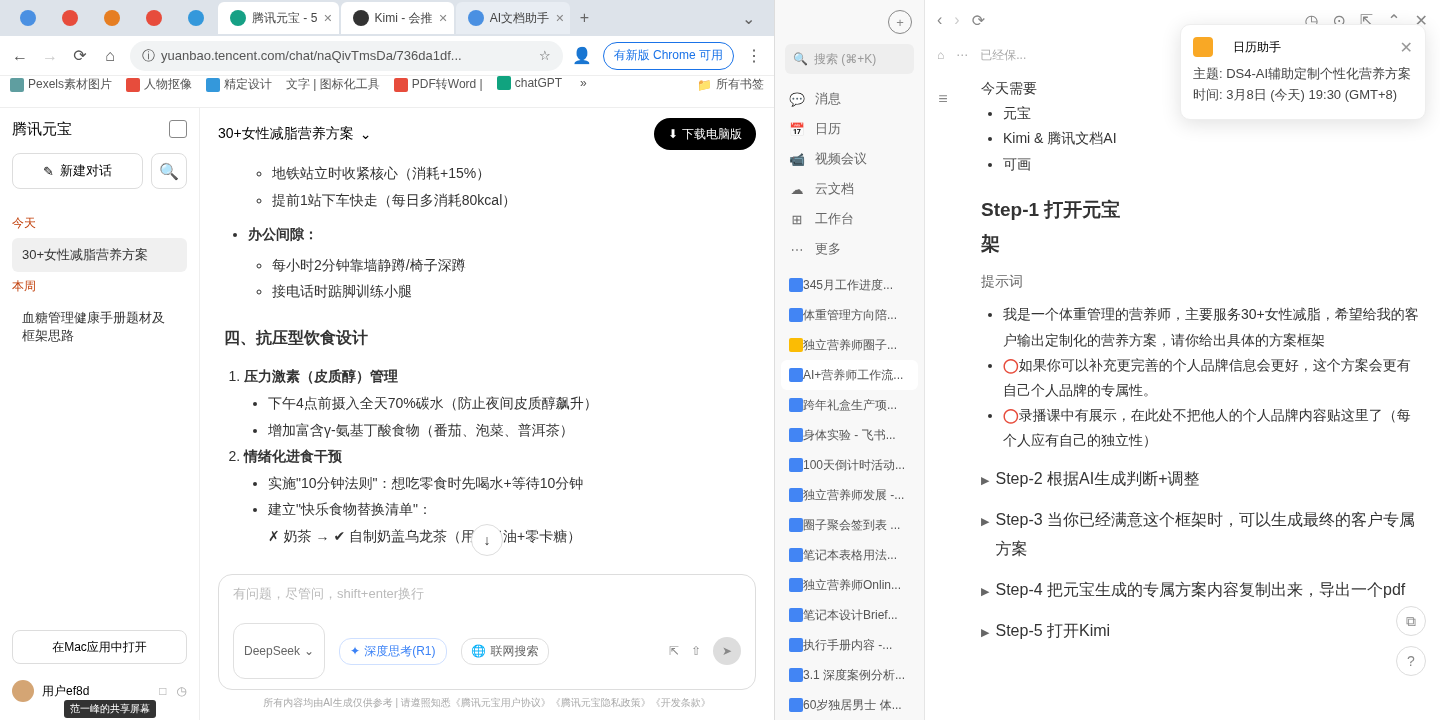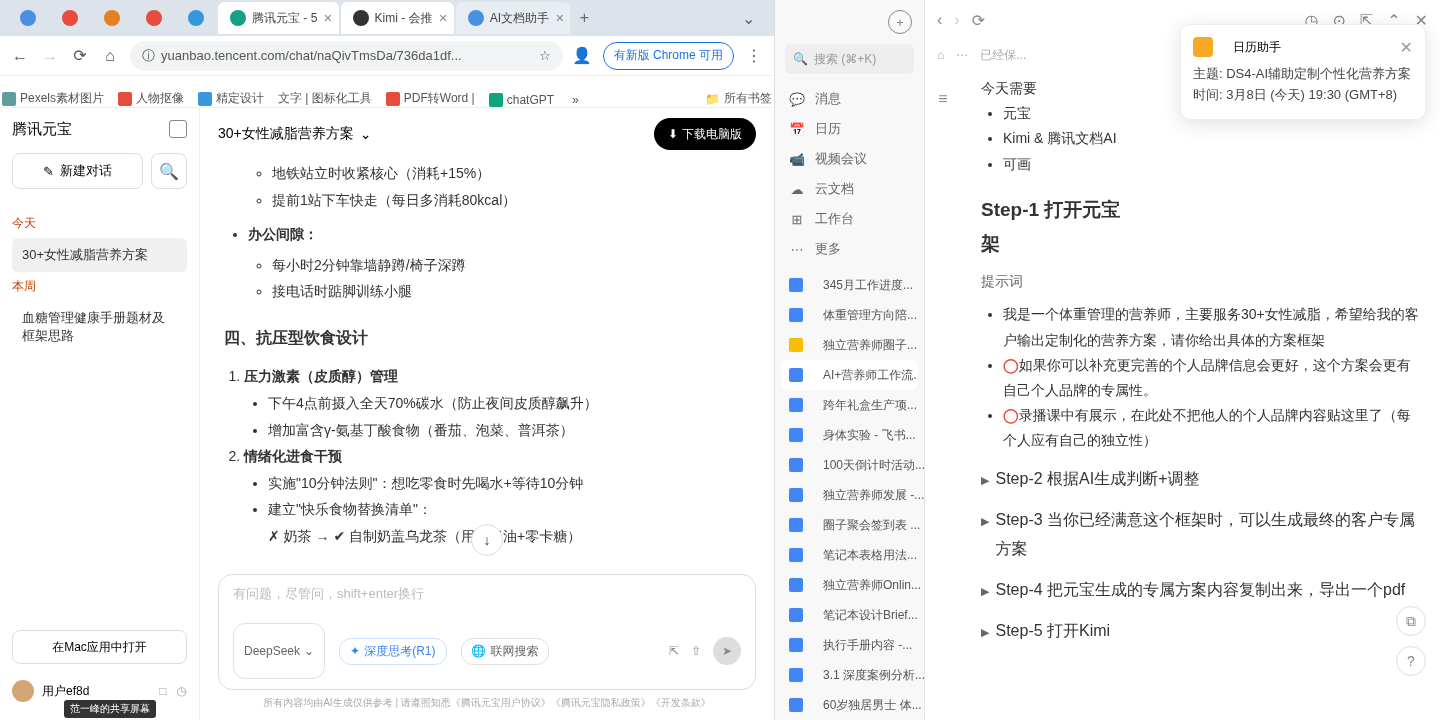--- a/index.html
+++ b/index.html
@@ -9,21 +9,21 @@
 .tab-fav{width:16px;height:16px;border-radius:50%;margin:0 6px;background:#ccc;flex-shrink:0}
 .tab{height:20px;display:flex;align-items:center;padding:16px 6px;font-size:12px;color:#444;border-radius:6px 6px 0 0;cursor:pointer}
 .tab.active{background:#fff}
 .tab-close{margin-left:6px;color:#888;font-size:11px}
 .tab-new{width:24px;height:24px;display:flex;align-items:center;justify-content:center;color:#666;font-size:16px}
 .tab-drop{margin-left:auto;width:24px;color:#666}
 .addr-bar{height:40px;background:#fff;display:flex;align-items:center;padding:0 10px;gap:10px;border-bottom:1px solid #eee}
 .nav-btn{width:20px;height:20px;color:#555;display:flex;align-items:center;justify-content:center;cursor:pointer}
 .url-box{flex:1;height:30px;background:#f1f3f4;border-radius:15px;display:flex;align-items:center;padding:0 12px;font-size:13px;color:#555}
 .chrome-upd{height:28px;padding:0 10px;border:1px solid #1a73e8;color:#1a73e8;border-radius:14px;font-size:12px;display:flex;align-items:center}
-.bookmarks{height:32px;display:flex;align-items:flex-end;padding:0 2px;gap:14px;font-size:12px;color:#555;border-bottom:1px solid #eee}
+.bookmarks{height:32px;display:flex;align-items:flex-start;padding:0 10px;gap:14px;font-size:12px;color:#555;border-bottom:1px solid #eee}
 .bm{display:flex;align-items:center;gap:4px;cursor:pointer}
 .bm-ic{width:14px;height:14px;background:#5f9ea0;border-radius:2px}
 .bm-more{margin-left:4px}
 .bm-all{margin-left:auto;display:flex;align-items:center;gap:4px}
 .app-body{flex:1;display:flex;overflow:hidden}
 .sidebar{width:200px;border-right:1px solid #eee;display:flex;flex-direction:column;padding:12px}
 .sb-title{font-size:15px;font-weight:400;margin-bottom:14px;display:flex;align-items:flex-start;justify-content:space-between}
 .sb-panel-ic{width:18px;height:18px;border:1.5px solid #888;border-radius:3px}
 .sb-new{height:36px;border:1px solid #ddd;border-radius:8px;display:flex;align-items:center;justify-content:center;gap:6px;font-size:13px;margin-bottom:6px;cursor:pointer}
 .sb-row{display:flex;gap:8px;margin-bottom:14px}
@@ -61,21 +61,21 @@
 .share-tip{position:absolute;bottom:2px;left:64px;font-size:10px;background:#333;color:#fff;padding:2px 6px;border-radius:3px}
 
 .mid-pane{width:150px;background:#f8f8f8;border-right:1px solid #e5e5e5;display:flex;flex-direction:column;font-size:13px}
 .mid-top{height:44px;display:flex;align-items:center;justify-content:space-between;padding:0 12px}
 .mid-add{width:24px;height:24px;border:1.5px solid #888;border-radius:50%;display:flex;align-items:center;justify-content:center;color:#888;margin-left:auto}
 .mid-search{margin:0 10px 10px;height:30px;background:#eee;border-radius:6px;display:flex;align-items:center;padding:0 8px;color:#999;font-size:12px;gap:6px}
 .mid-nav{display:flex;flex-direction:column}
 .mid-item{height:30px;display:flex;align-items:center;padding:0 14px;gap:10px;color:#666;cursor:pointer}
 .mid-ic{width:16px;height:16px;flex-shrink:0;display:flex;align-items:center;justify-content:center;font-size:13px}
 .mid-docs{flex:1;overflow-y:auto;margin-top:6px}
-.doc-item{height:30px;display:flex;align-items:center;padding:0 14px;gap:20px;color:#555;cursor:pointer;font-size:12px;white-space:nowrap;overflow:hidden}
+.doc-item{height:30px;display:flex;align-items:center;padding:0 14px;gap:0;color:#555;cursor:pointer;font-size:12px;white-space:nowrap;overflow:hidden}
 .doc-item.sel{background:#fff;border-radius:6px;margin:0 6px;padding:0 8px;font-weight:500}
 .doc-ic{width:14px;height:14px;background:#4285f4;border-radius:2px;flex-shrink:0}
 .doc-ic.y{background:#fbbc04}
 
 .right-pane{flex:1;background:#fff;display:flex;flex-direction:column;position:relative}
 .rp-top{height:40px;display:flex;align-items:center;padding:0 12px;gap:12px;color:#888}
 .rp-nav-b{cursor:pointer}
 .rp-tabs{height:30px;display:flex;align-items:center;padding:0 12px;gap:12px;color:#aaa;font-size:12px}
 .rp-body{flex:1;display:flex;overflow:hidden}
 .rp-aside{width:36px;display:flex;flex-direction:column;align-items:center;padding-top:20px;gap:20px;color:#888}

